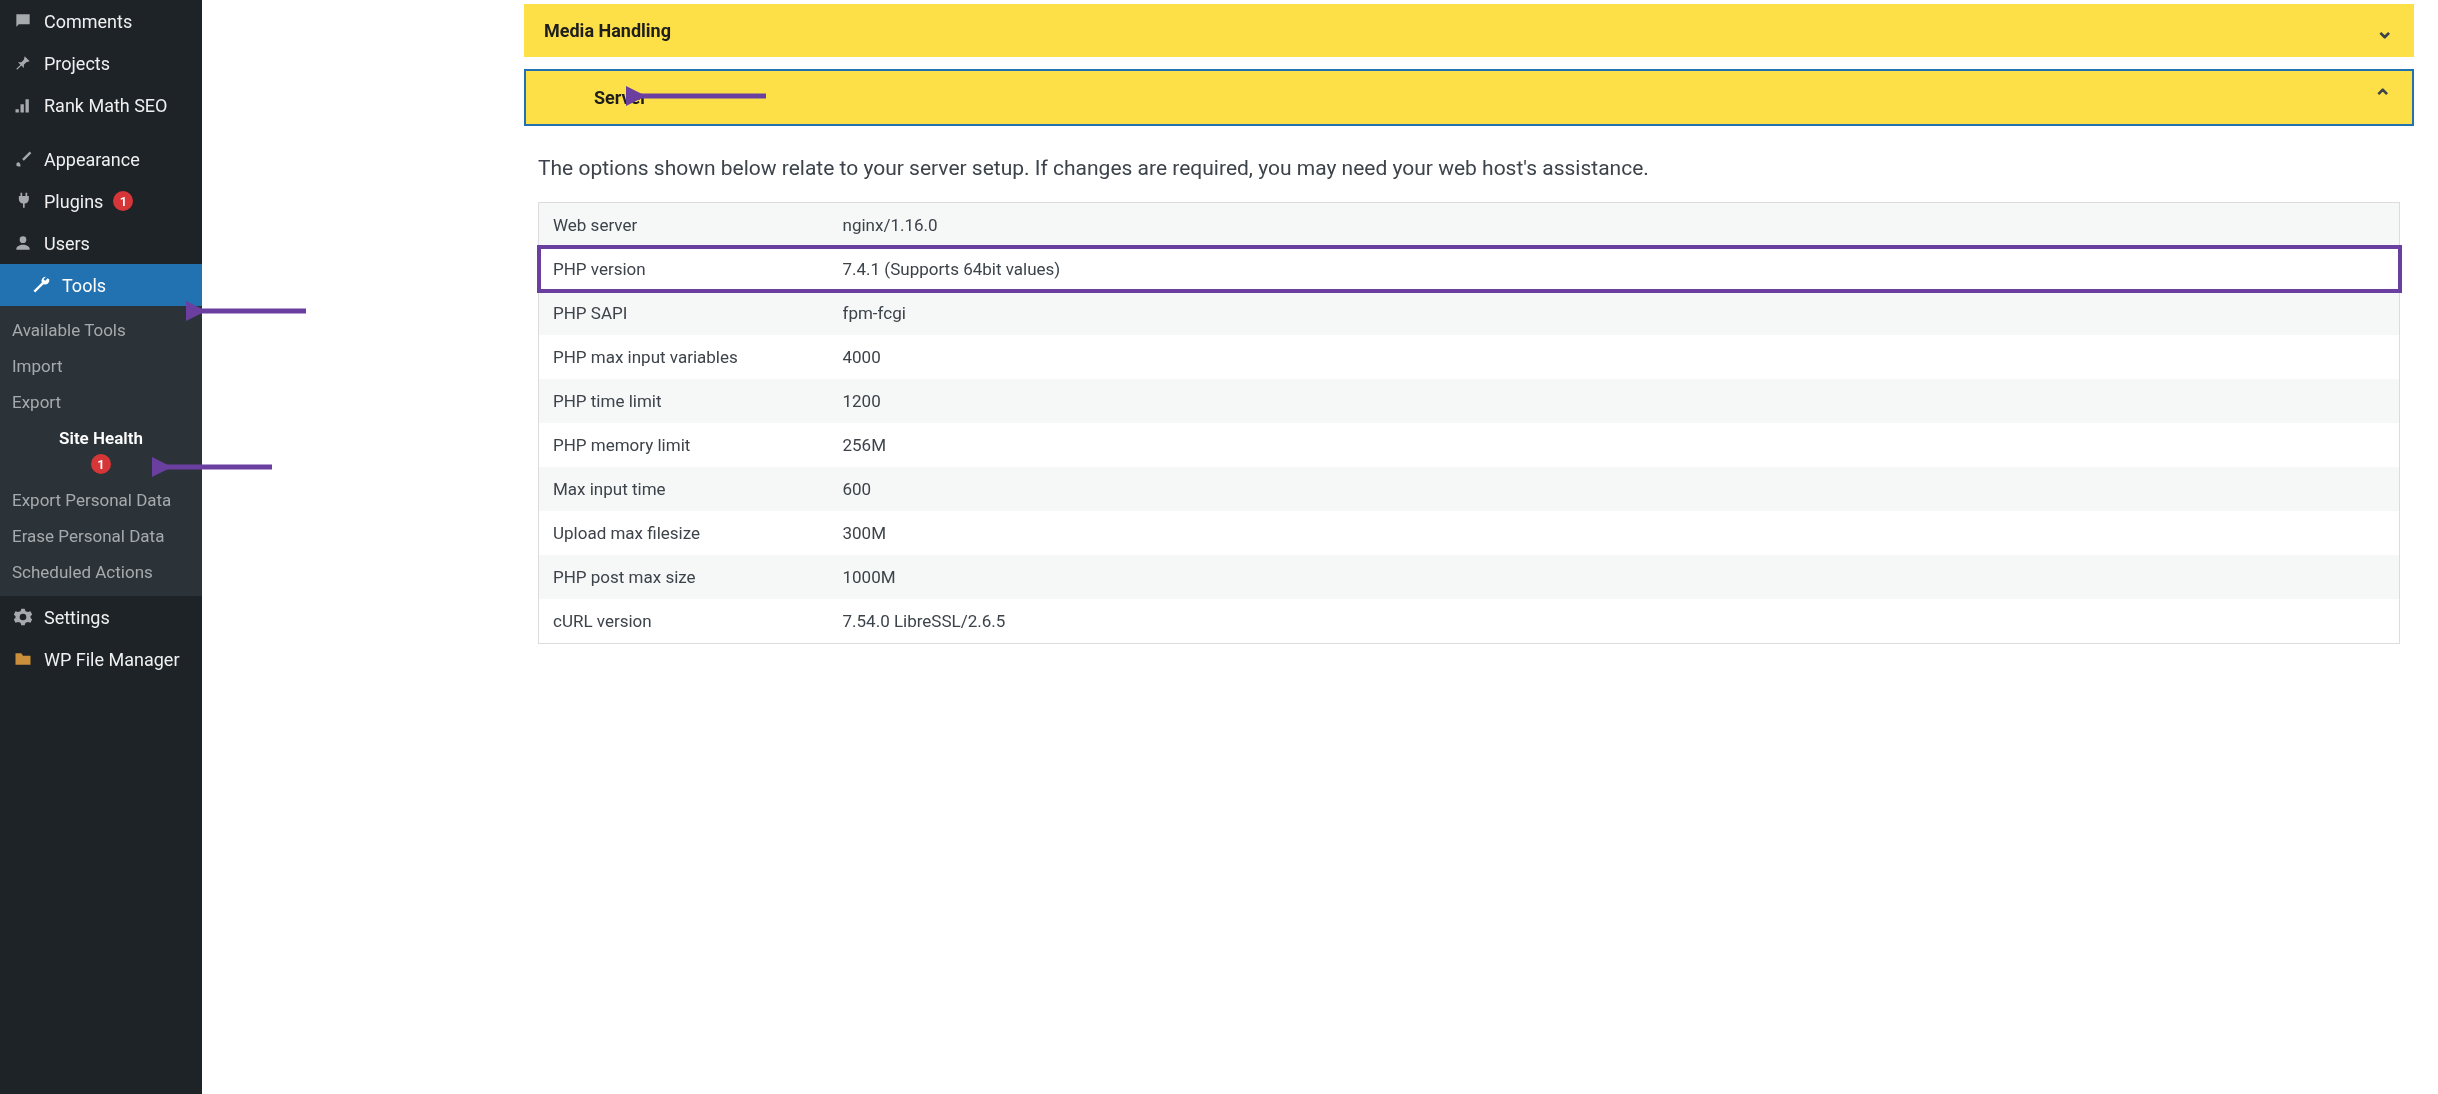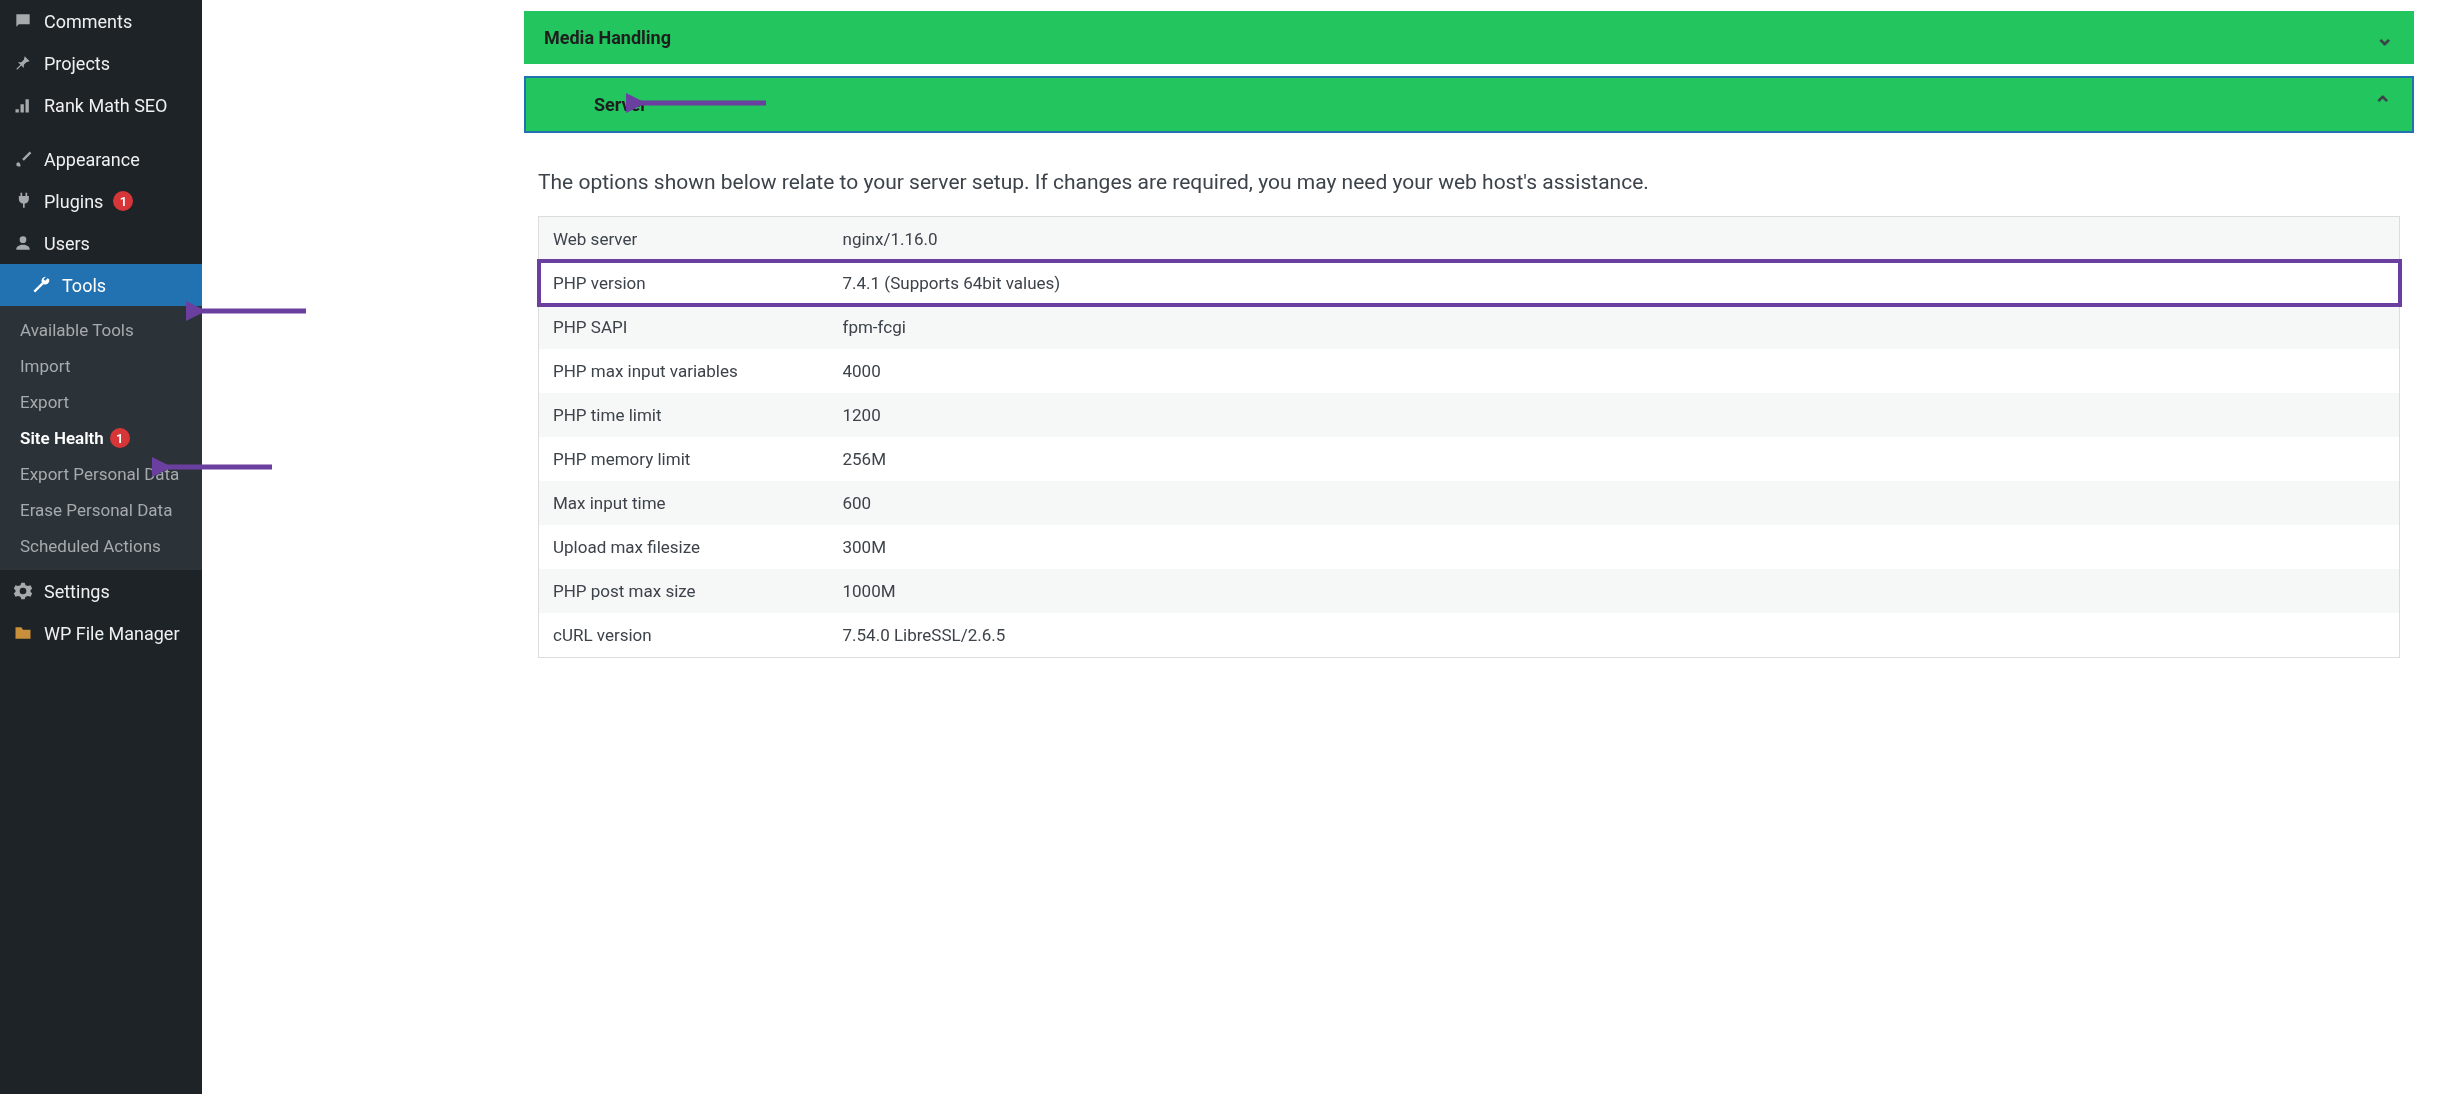--- a/index.html
+++ b/index.html
@@ -38,31 +38,32 @@
       background: #2271b1;
       color: #fff;
       padding-left: 30px;
     }
     .sidebar-item.active .icon { color: #fff; }
     .sidebar .submenu {
       background: #2c3338;
       padding: 6px 0;
     }
     .submenu-item {
-      padding: 8px 20px;
+      padding: 8px 12px;
       font-size: 17px;
       color: #a7aaad;
       cursor: pointer;
       display: flex;
       align-items: center;
       gap: 6px;
     }
     .submenu-item.current {
       color: #fff;
       font-weight: 600;
+      flex-direction: column;
     }
     .badge {
       display: inline-flex;
       align-items: center;
       justify-content: center;
       min-width: 20px;
       height: 20px;
       padding: 0 6px;
       border-radius: 10px;
       background: #d63638;
@@ -72,22 +73,22 @@
     }
     .sidebar-sep { height: 12px; }
 
     .main {
       flex: 1;
       padding: 0;
       background: #fff;
       position: relative;
     }
     .panel {
-      margin: 11px 12px;
-      background: #22c55e;
+      margin: 4px 12px;
+      background: #fde047;
     }
     .panel-header {
       display: flex;
       align-items: center;
       justify-content: space-between;
       padding: 14px 20px;
       font-weight: 700;
       font-size: 18px;
       cursor: pointer;
     }

